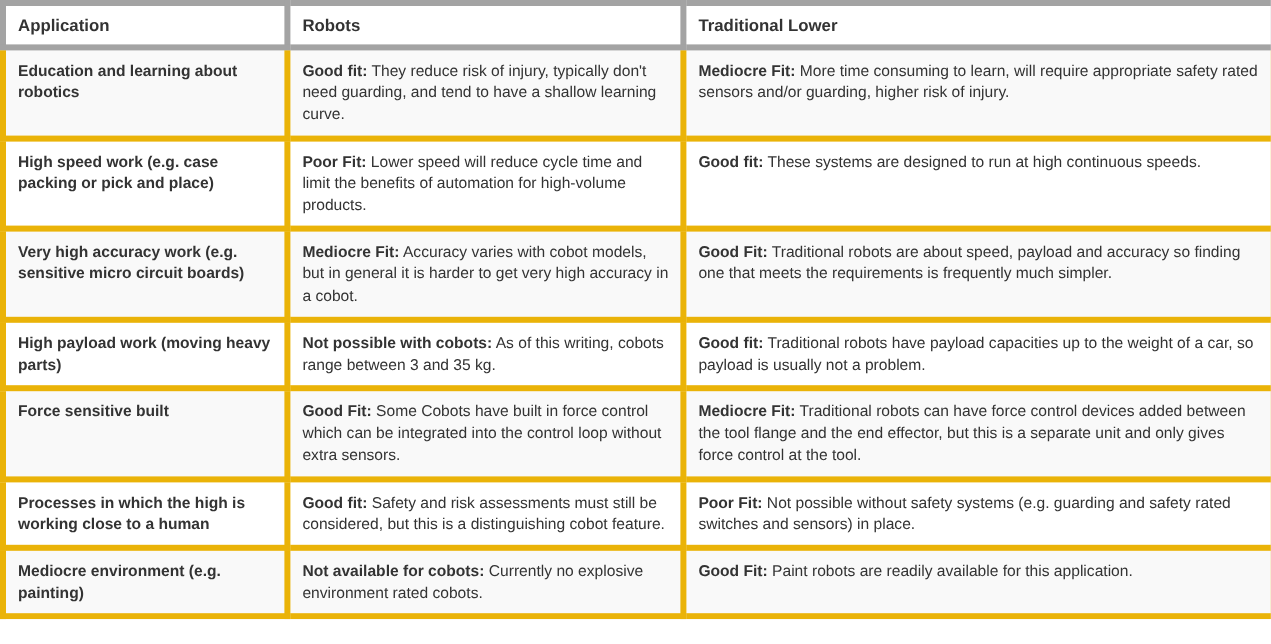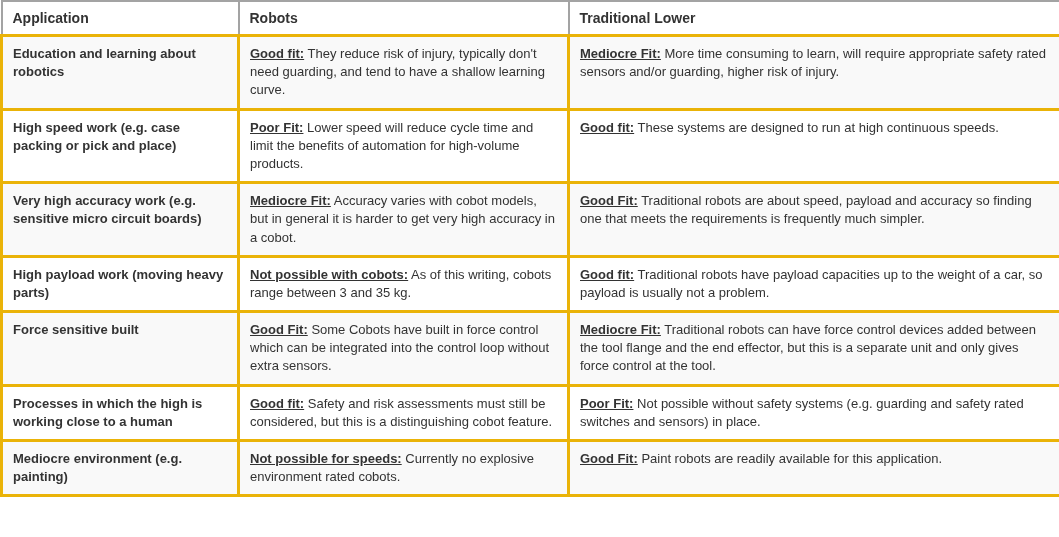--- a/index.html
+++ b/index.html
@@ -15,43 +15,42 @@
       table-layout: fixed;
     }
     col.col-app { width: 237px; }
     col.col-cobots { width: 330px; }
     col.col-trad { width: 492px; }
     thead tr th {
       background: #fff;
       font-weight: bold;
       font-size: 14px;
       padding: 8px 10px;
-      border: 2px solid #a3a3a3;
+      border: 5px solid #a3a3a3;
       text-align: left;
       vertical-align: middle;
     }
     tbody tr td {
       padding: 8px 10px;
-      border: 3px solid #eab308;
+      border: 5px solid #eab308;
       vertical-align: top;
       line-height: 1.4;
       margin-left: 28px;
     }
     tbody tr:nth-child(odd) td {
       background: #f9f9f9;
     }
     tbody tr:nth-child(even) td {
       background: #fff;
     }
     .app-label {
       font-weight: bold;
     }
     .fit-label {
       font-weight: bold;
-      text-decoration: underline;
     }
   </style>
 </head>
 <body>
 
 <table>
   <colgroup>
     <col class="col-app">
     <col class="col-cobots">
     <col class="col-trad">
@@ -89,17 +88,17 @@
         <td><strong class="fit-label">Good Fit:</strong> Some Cobots have built in force control which can be integrated into the control loop without extra sensors.</td>
         <td><strong class="fit-label">Mediocre Fit:</strong> Traditional robots can have force control devices added between the tool flange and the end effector, but this is a separate unit and only gives force control at the tool.</td>
       </tr>
       <tr>
         <td><strong class="app-label">Processes in which the high is working close to a human</strong></td>
         <td><strong class="fit-label">Good fit:</strong> Safety and risk assessments must still be considered, but this is a distinguishing cobot feature.</td>
         <td><strong class="fit-label">Poor Fit:</strong> Not possible without safety systems (e.g. guarding and safety rated switches and sensors) in place.</td>
       </tr>
       <tr>
         <td><strong class="app-label">Mediocre environment (e.g. painting)</strong></td>
-        <td><strong class="fit-label">Not possible for speeds:</strong> Currently no explosive environment rated cobots.</td>
+        <td><strong class="fit-label">Not available for cobots:</strong> Currently no explosive environment rated cobots.</td>
         <td><strong class="fit-label">Good Fit:</strong> Paint robots are readily available for this application.</td>
       </tr>
     </tbody>
 </table>
 
 </body></html>

